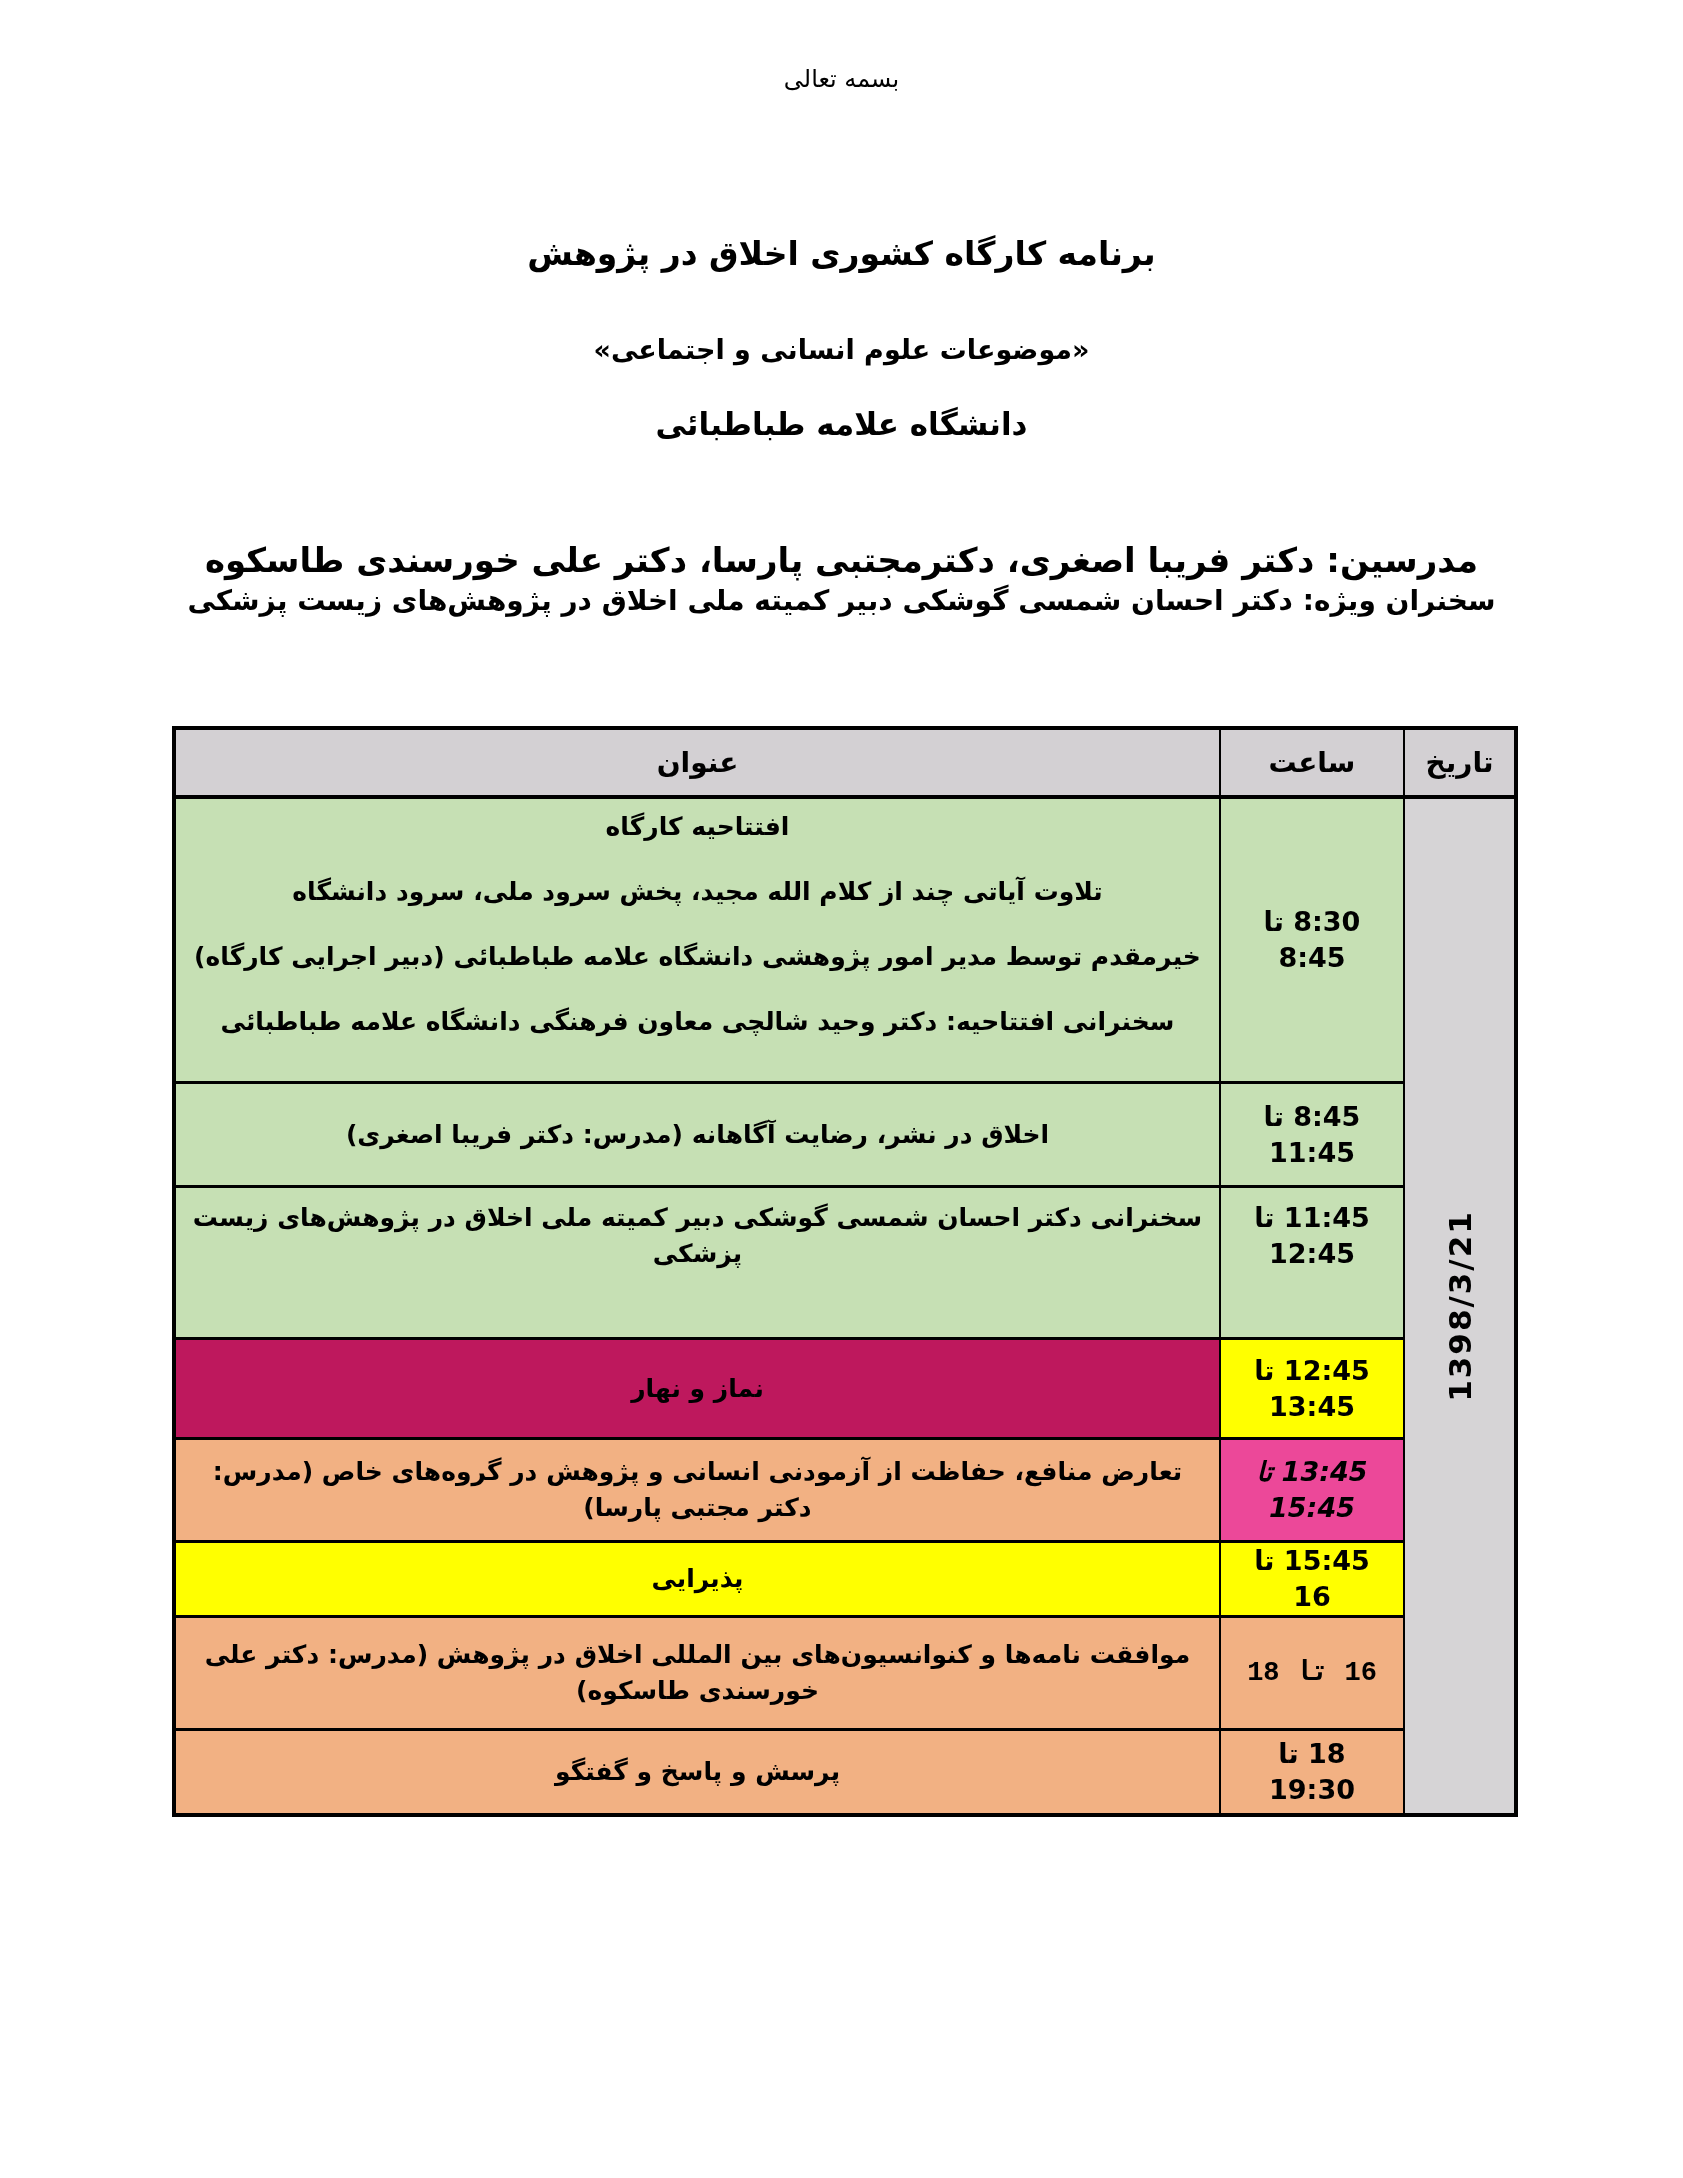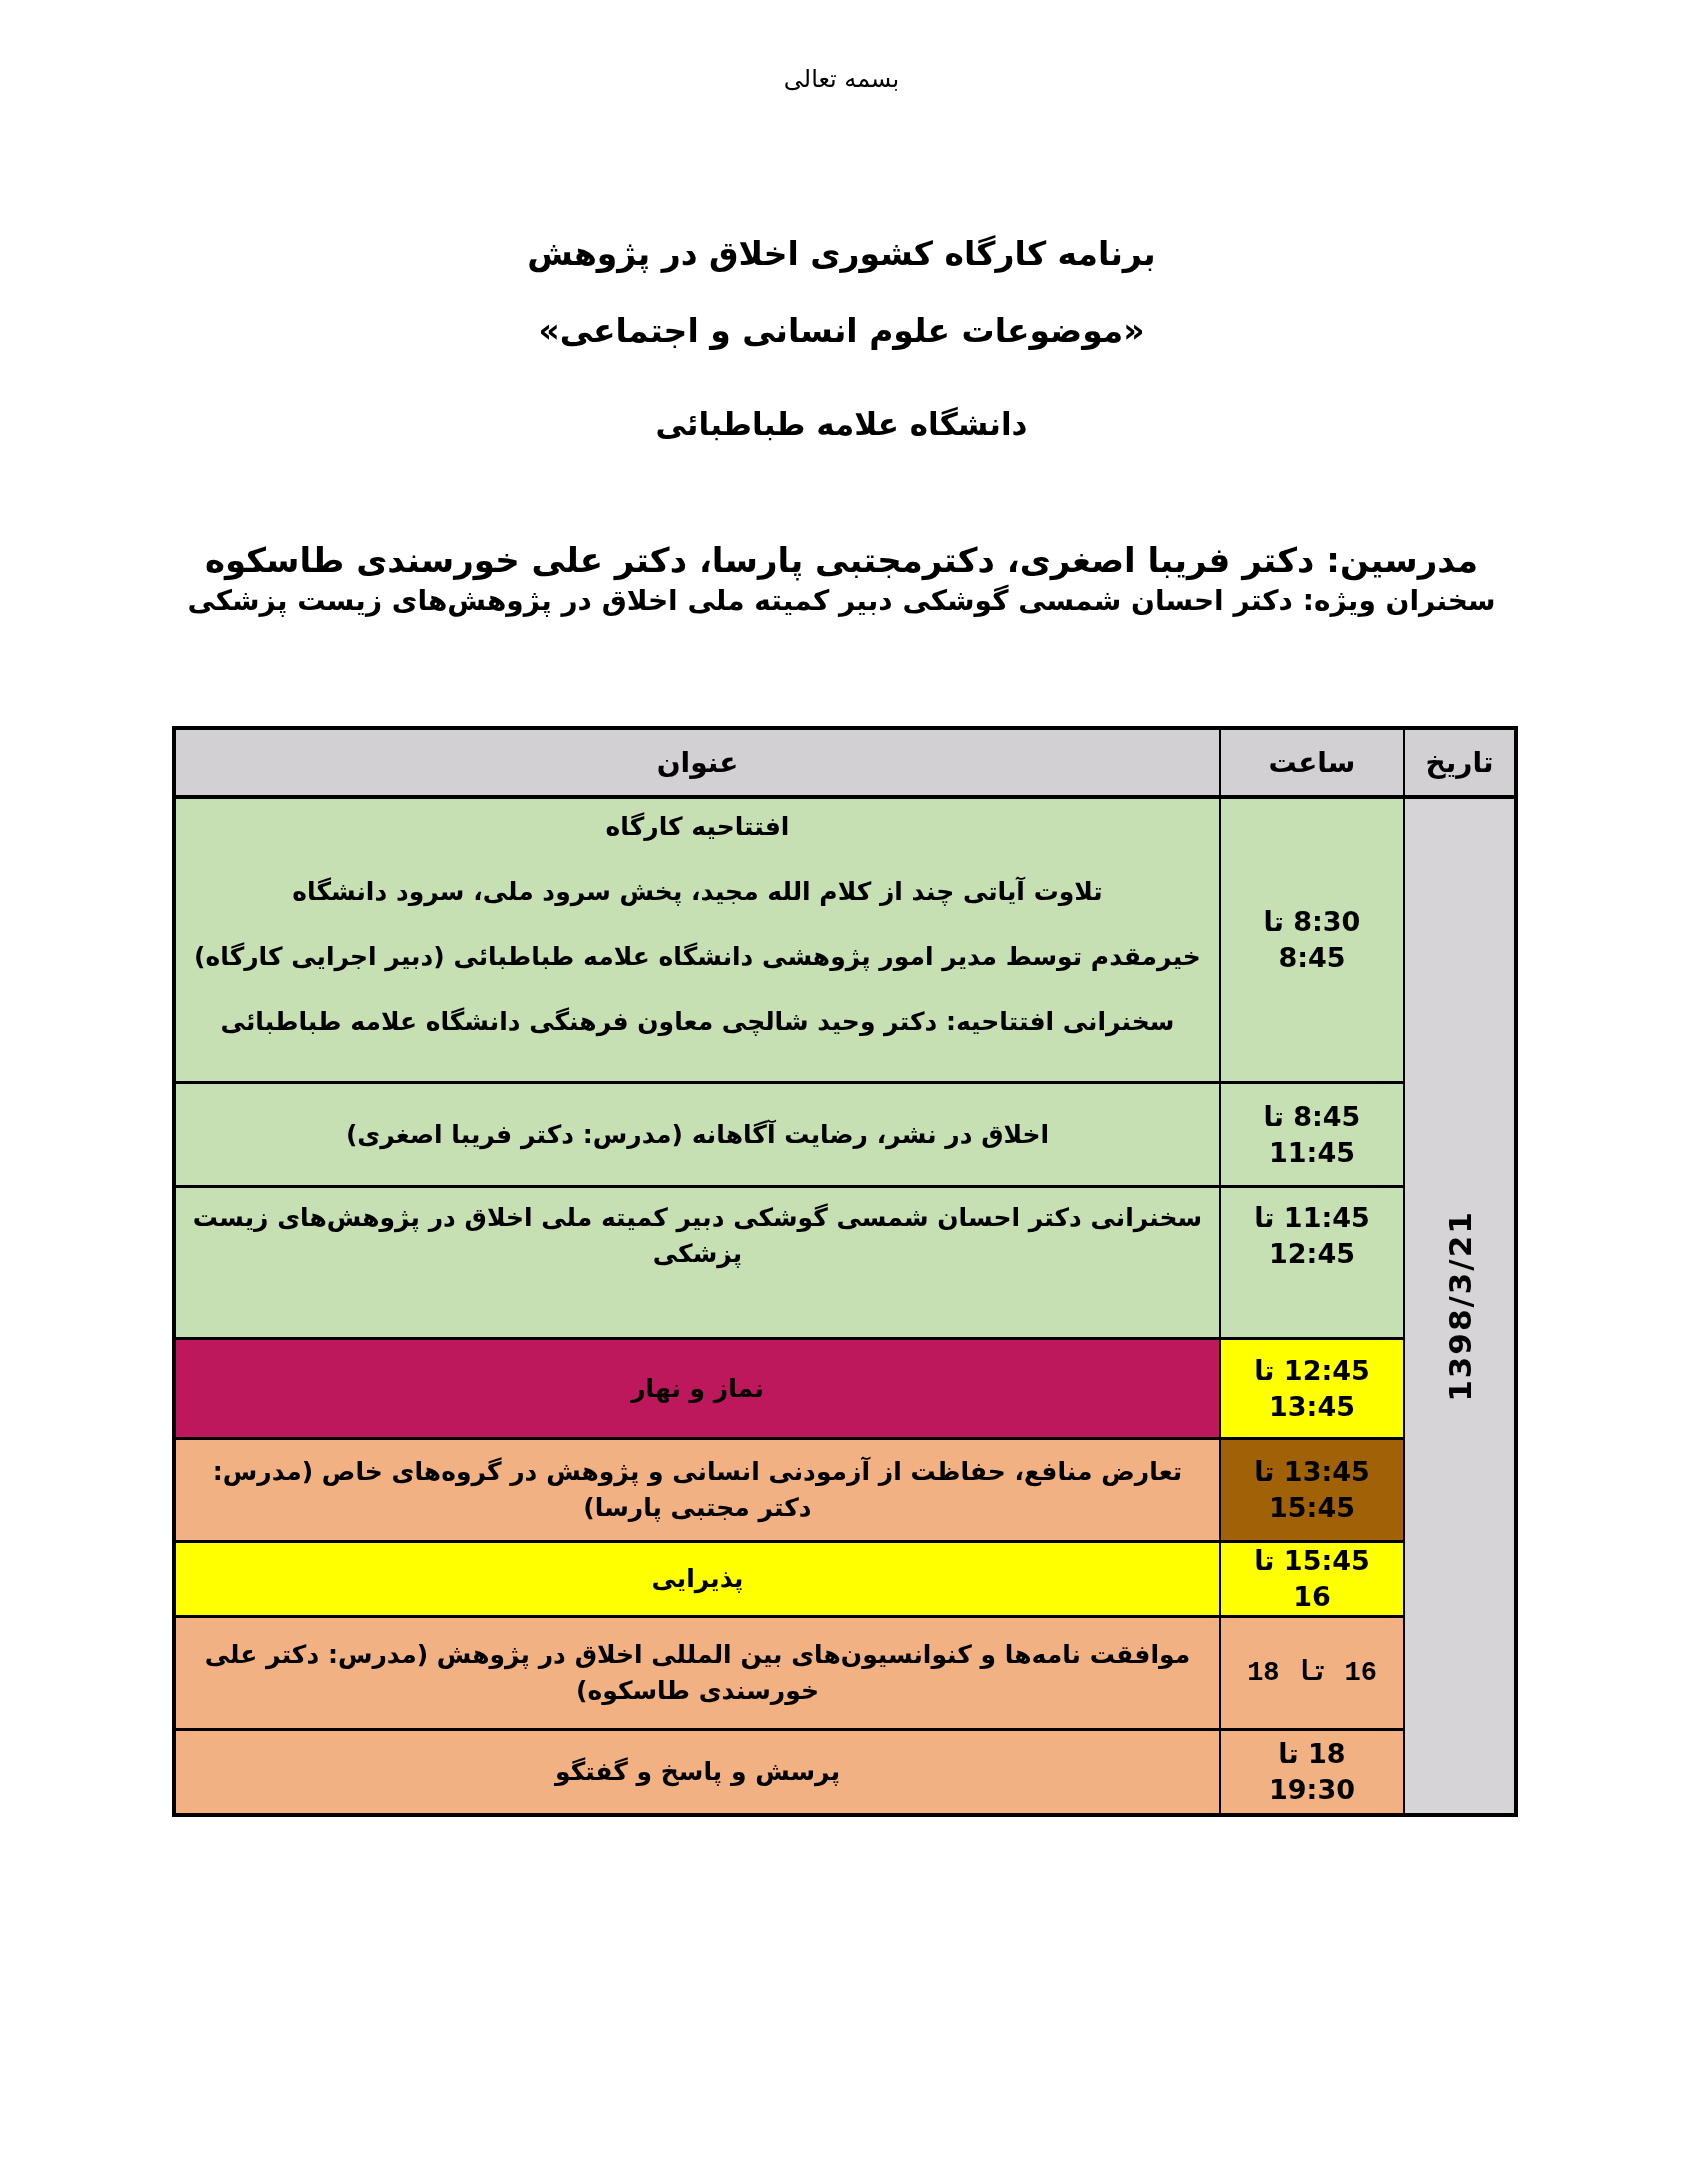--- a/index.html
+++ b/index.html
@@ -3,21 +3,21 @@
 <meta charset="utf-8">
 <style>
   html,body{margin:0;padding:0;}
   body{
     width:1683px;height:2178px;background:#ffffff;position:relative;
     font-family:"DejaVu Sans",sans-serif;color:#000;direction:rtl;
   }
   .center-line{position:absolute;left:0;width:1683px;text-align:center;white-space:nowrap;}
   .bismillah{top:61px;font-size:24px;font-weight:400;line-height:36px;}
   .main-title{top:232px;font-size:33px;font-weight:700;line-height:44px;}
-  .sub-title{top:309px;font-size:33px;font-weight:700;line-height:44px;}
+  .sub-title{top:328px;font-size:27px;font-weight:700;line-height:44px;}
   .university{top:402px;font-size:31px;font-weight:700;line-height:44px;}
   .instructors{top:540px;font-size:34px;font-weight:700;line-height:40px;}
   .special{top:581px;font-size:28px;font-weight:700;line-height:40px;}
 
   table.schedule{
     position:absolute;top:726px;left:172px;width:1342px;
     border-collapse:collapse;table-layout:fixed;
     border:4px solid #000;
   }
   table.schedule td,table.schedule th{
@@ -104,21 +104,21 @@
       <td class="title-cell" style="background: rgb(198, 224, 180);">سخنرانی دکتر احسان شمسی گوشکی دبیر کمیته ملی اخلاق در پژوهش‌های زیست پزشکی</td>
     </tr>
 
     <tr class="r4">
       <td class="time-cell" style="background: rgb(255, 255, 0);">12:45 تا
 13:45</td>
       <td class="title-cell" style="background: #be185d;">نماز و نهار</td>
     </tr>
 
     <tr class="r5">
-      <td class="time-cell" style="background: #a16207;">13:45 تا
+      <td class="time-cell" style="background: #ec4899; font-style: italic;">13:45 تا
 15:45</td>
       <td class="title-cell" style="background: rgb(242, 177, 131);">تعارض منافع، حفاظت از آزمودنی انسانی و پژوهش در گروه‌های خاص (مدرس: دکتر مجتبی پارسا)</td>
     </tr>
 
     <tr class="r6">
       <td class="time-cell" style="background: rgb(255, 255, 0);">15:45 تا 16</td>
       <td class="title-cell" style="background: rgb(255, 255, 0);">پذیرایی</td>
     </tr>
 
     <tr class="r7">

